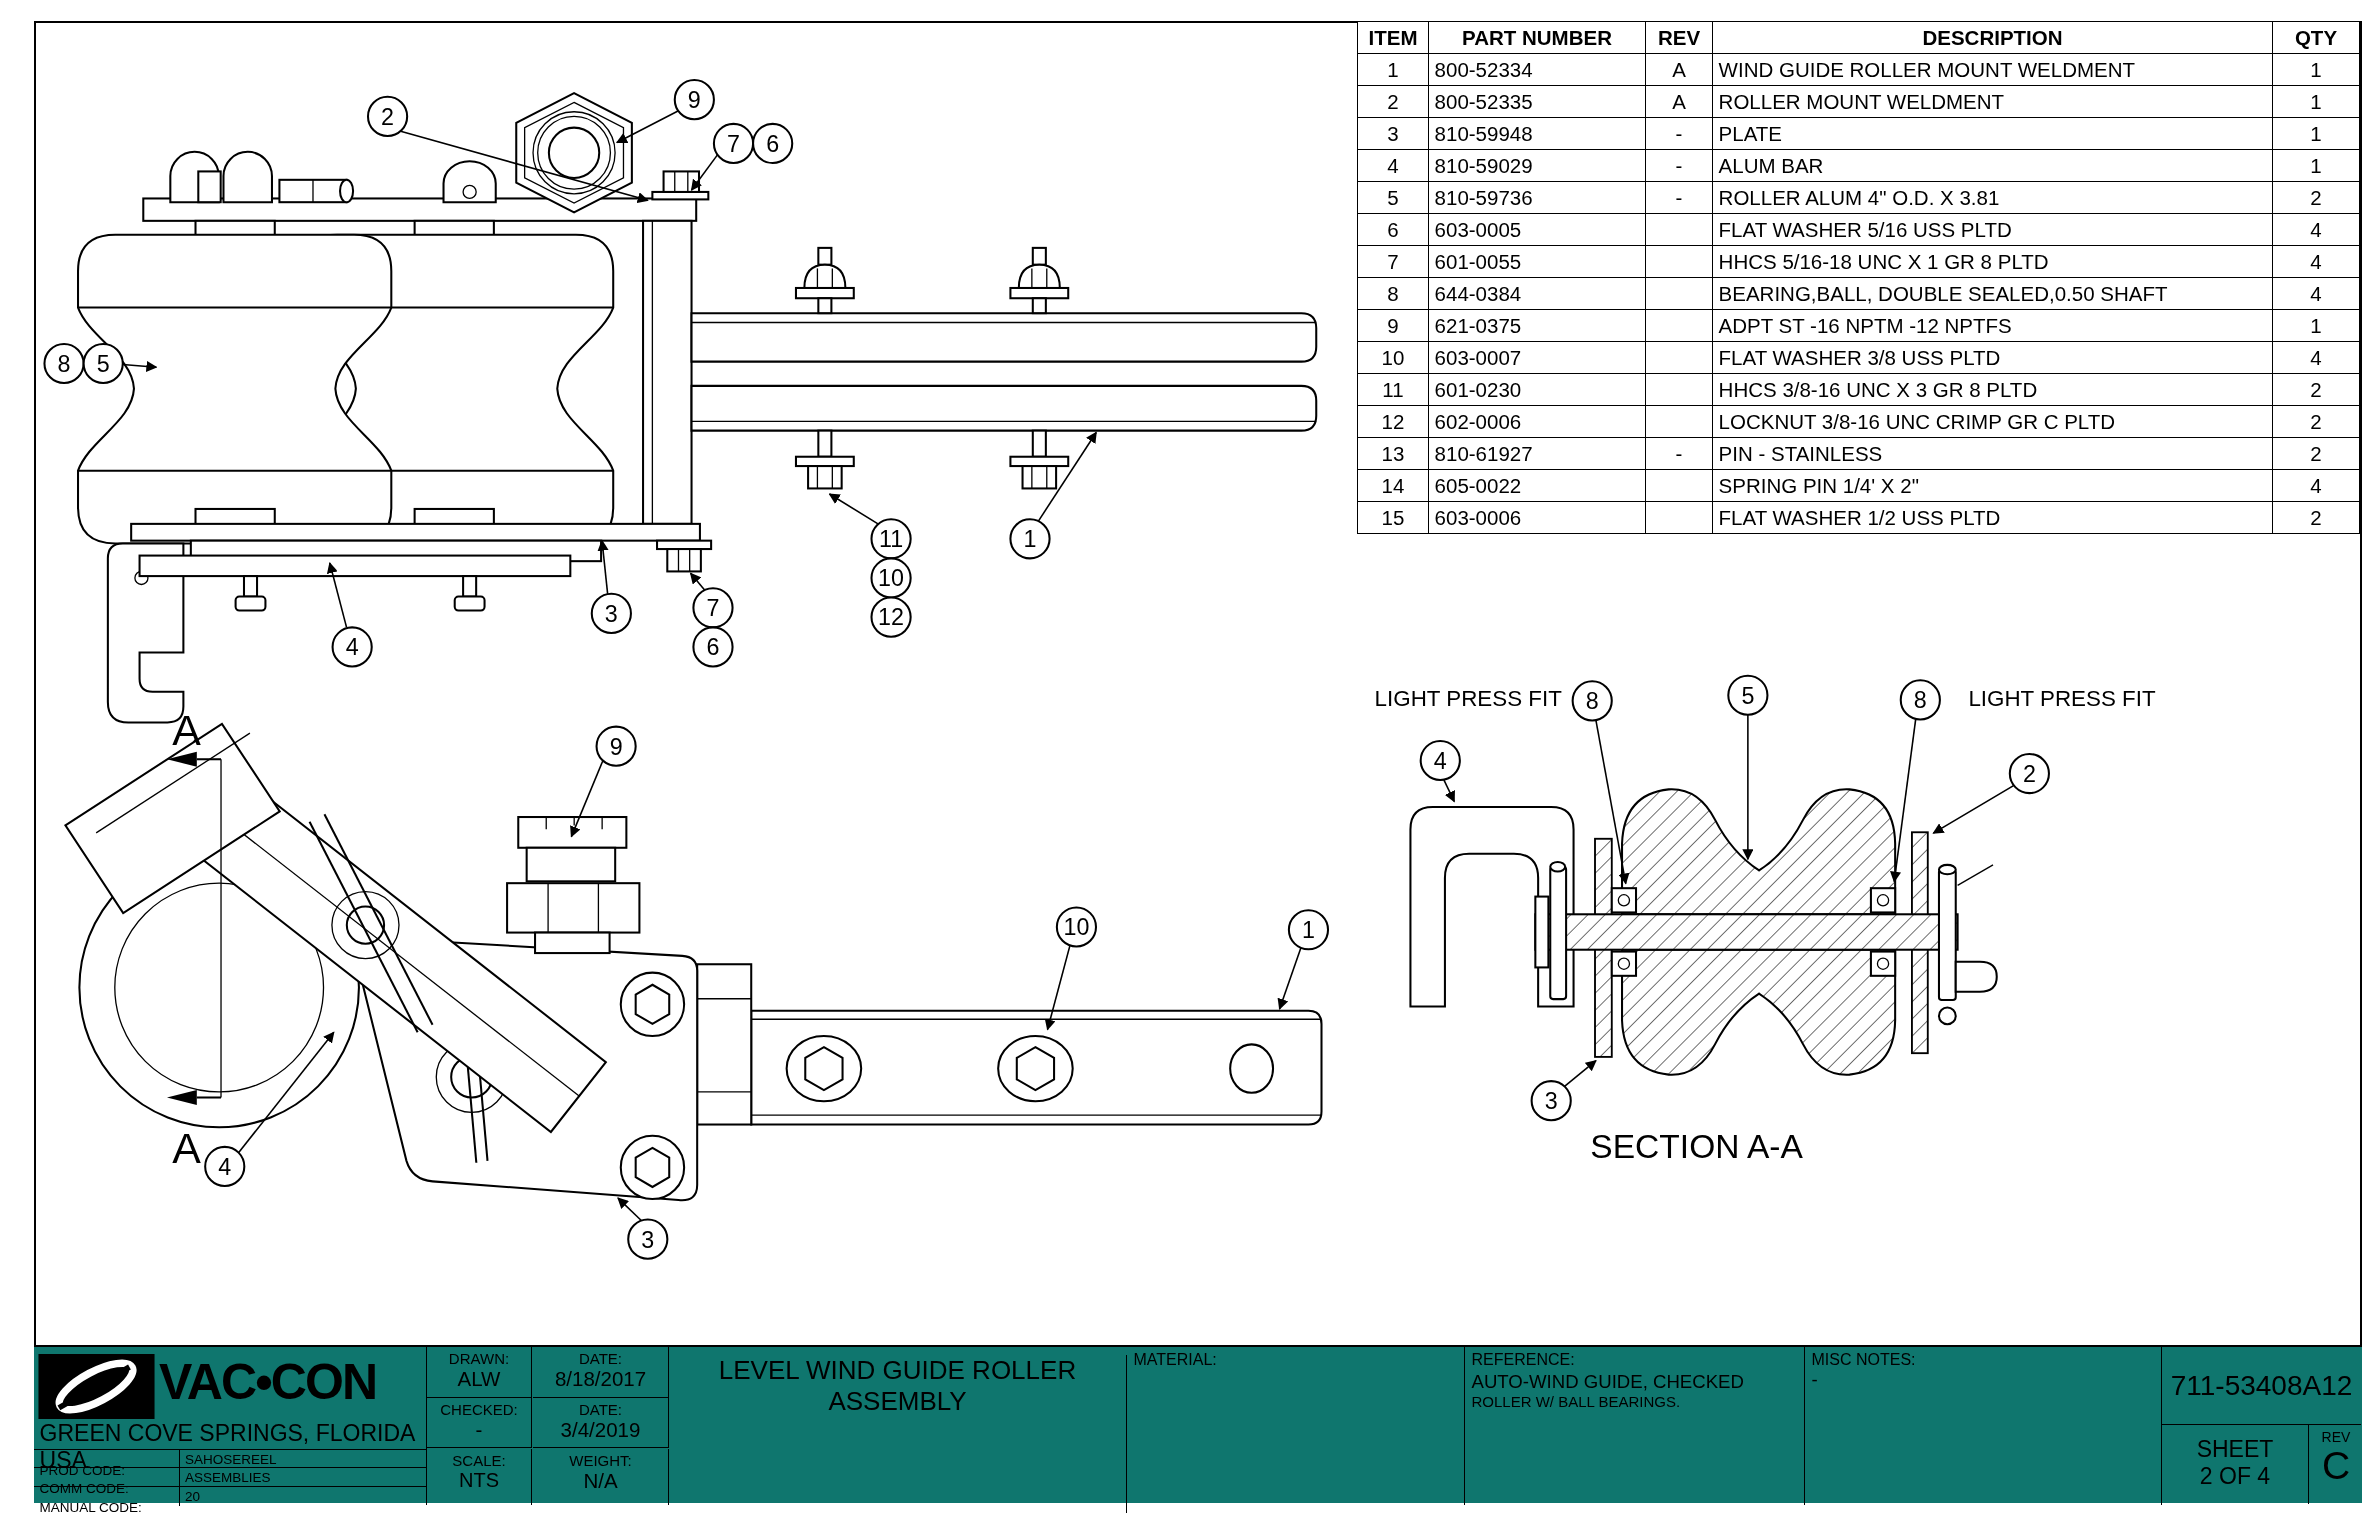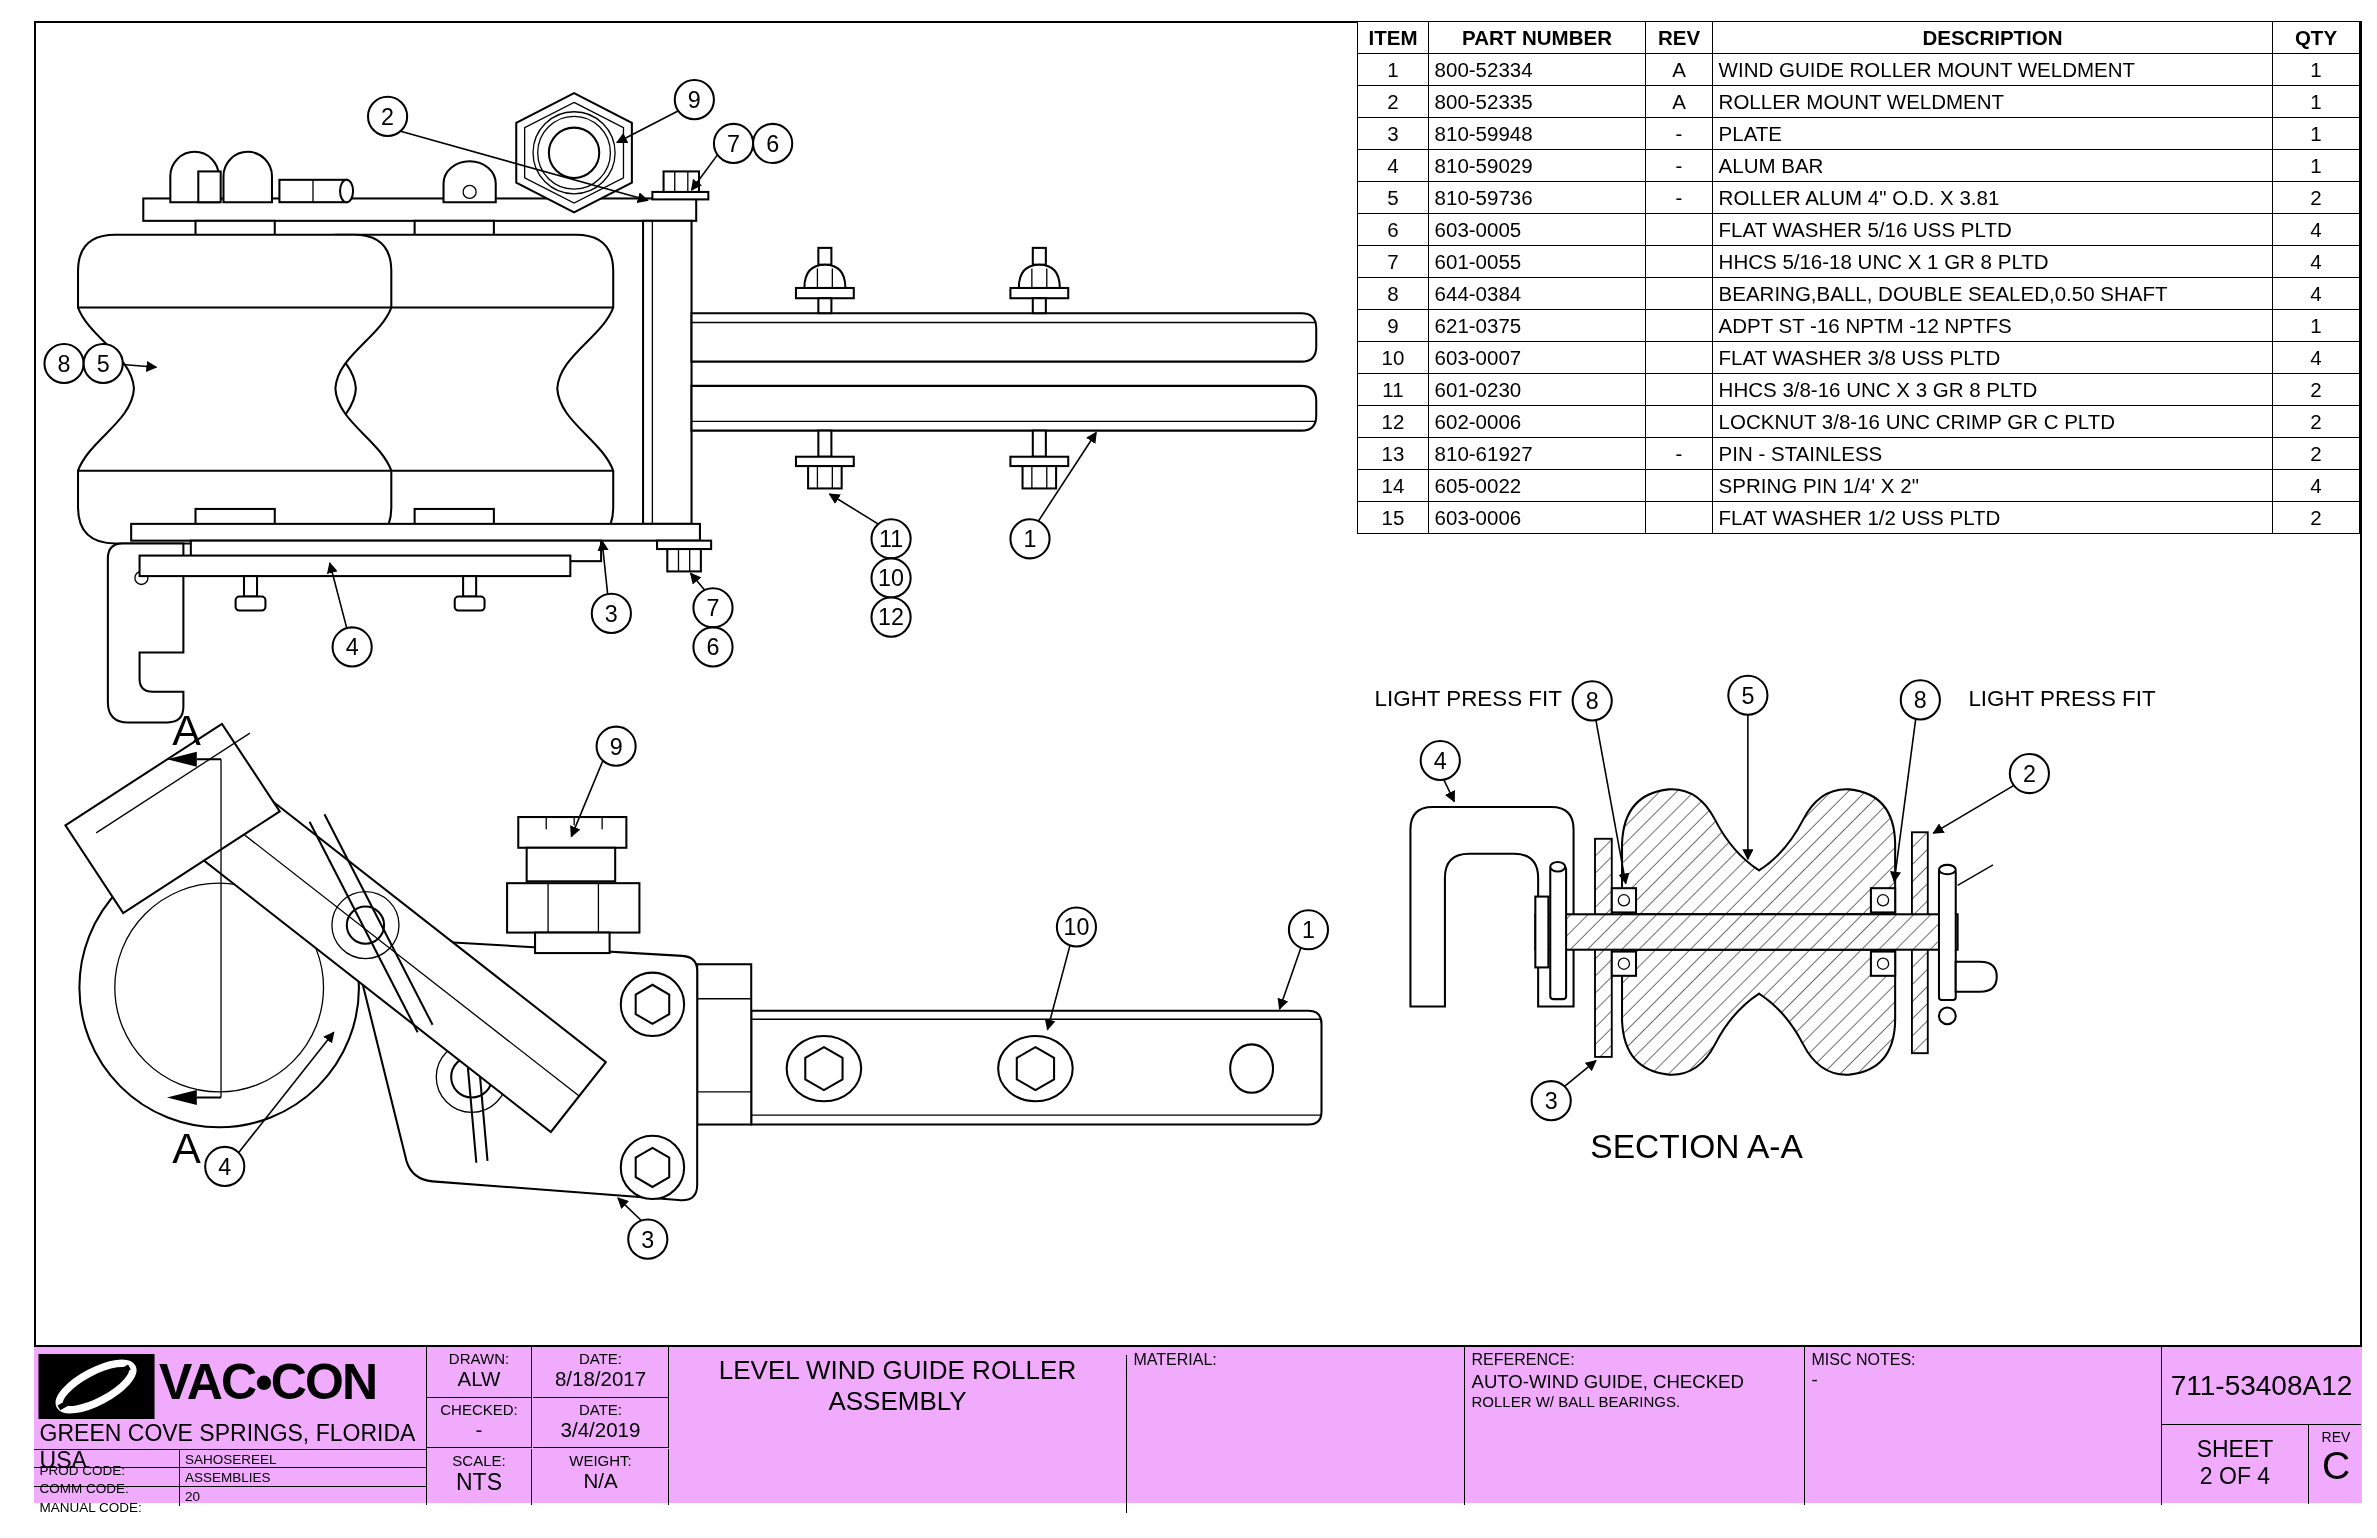--- a/index.html
+++ b/index.html
@@ -17,21 +17,21 @@
   svg .secA{font-size:46px;fill:#000;stroke:none;text-anchor:middle;}
   
   #parts{position:absolute;left:1357px;top:21.4px;width:1002px;border-collapse:collapse;table-layout:fixed;background:#fff;}
   #parts th,#parts td{border:1.9px solid #000;font-weight:normal;font-size:20.5px;padding:0 5.6px;white-space:nowrap;overflow:hidden;box-sizing:border-box;}
   #parts .ttl{height:41px;font-size:24px;text-align:center;}
   #parts thead .hdr th{height:32px;text-align:center;font-weight:bold;}
   #parts tbody td{height:32px;}
   #parts td:nth-child(1),#parts td:nth-child(3),#parts td:nth-child(5){text-align:center;}
   #parts td:nth-child(2),#parts td:nth-child(4){text-align:left;}
   
-  #tb{position:absolute;left:34px;top:1345px;width:2328px;height:158px;border-top:2.8px solid #000;box-sizing:border-box;background:#f0abfc;}
+  #tb{position:absolute;left:34px;top:1345px;width:2328px;height:158px;border-top:2.8px solid #000;box-sizing:border-box;background:#0f766e;}
   #tb .cell{position:absolute;box-sizing:border-box;}
   .br{border-right:1.9px solid #000;}
   .bb{border-bottom:1.9px solid #000;}
   .lbl{font-size:15px;text-align:center;padding-top:2.8px;}
   .val{font-size:20.5px;text-align:center;}
   .toplbl{font-size:16px;padding:3.7px 0 0 6.5px;}
   .logo-wordmark{font-size:50px;font-weight:900;letter-spacing:-1.9px;line-height:58px;}
   .codes-row{position:absolute;left:0;width:393px;height:18.6px;border-top:1.4px solid #000;font-size:13.5px;line-height:17px;}
   .codes-row .k{position:absolute;left:5.6px;top:12px;}
   .codes-row .v{position:absolute;left:151px;top:0.9px;}
@@ -589,21 +589,21 @@
     <div class="cell br bb" style="left:393px;top:51px;width:105px;height:50px">
       <div class="lbl">CHECKED:</div>
       <div class="val">-</div>
     </div>
     <div class="cell br bb" style="left:499px;top:51px;width:136px;height:50px">
       <div class="lbl">DATE:</div>
       <div class="val">3/4/2019</div>
     </div>
     <div class="cell br" style="left:393px;top:102px;width:105px;height:56px">
       <div class="lbl">SCALE:</div>
-      <div class="val" style="font-size:23px">NTS</div>
+      <div class="val" style="font-size:20px">NTS</div>
     </div>
     <div class="cell br" style="left:499px;top:102px;width:136px;height:56px">
       <div class="lbl">WEIGHT:</div>
       <div class="val">N/A</div>
     </div>
 
     <div class="cell br" style="left:635px;top:8px;width:458px;height:158px;display:flex;justify-content:center">
       <div style="font-size:26px;text-align:center">LEVEL WIND GUIDE ROLLER ASSEMBLY</div>
     </div>
 

